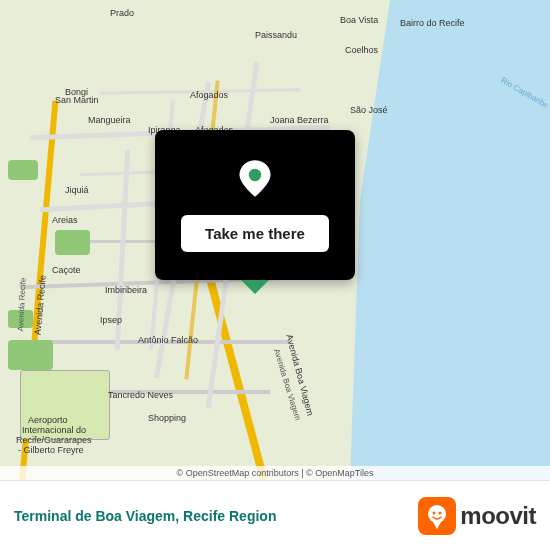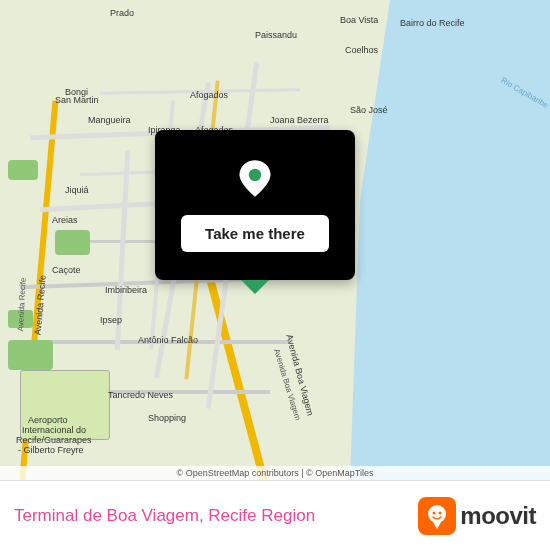--- a/index.html
+++ b/index.html
@@ -240,23 +240,23 @@
       padding: 0 14px;
       justify-content: space-between;
     }
 
     .bottom-info {
       display: flex;
       flex-direction: column;
     }
 
     .bottom-title {
-      font-size: 17px;
-      font-weight: 400;
-      color: #ec4899;
+      font-size: 14px;
+      font-weight: 700;
+      color: #0f766e;
     }
 
     
     .moovit-logo {
       display: flex;
       align-items: center;
       gap: 0;
     }
 
     .moovit-icon {

